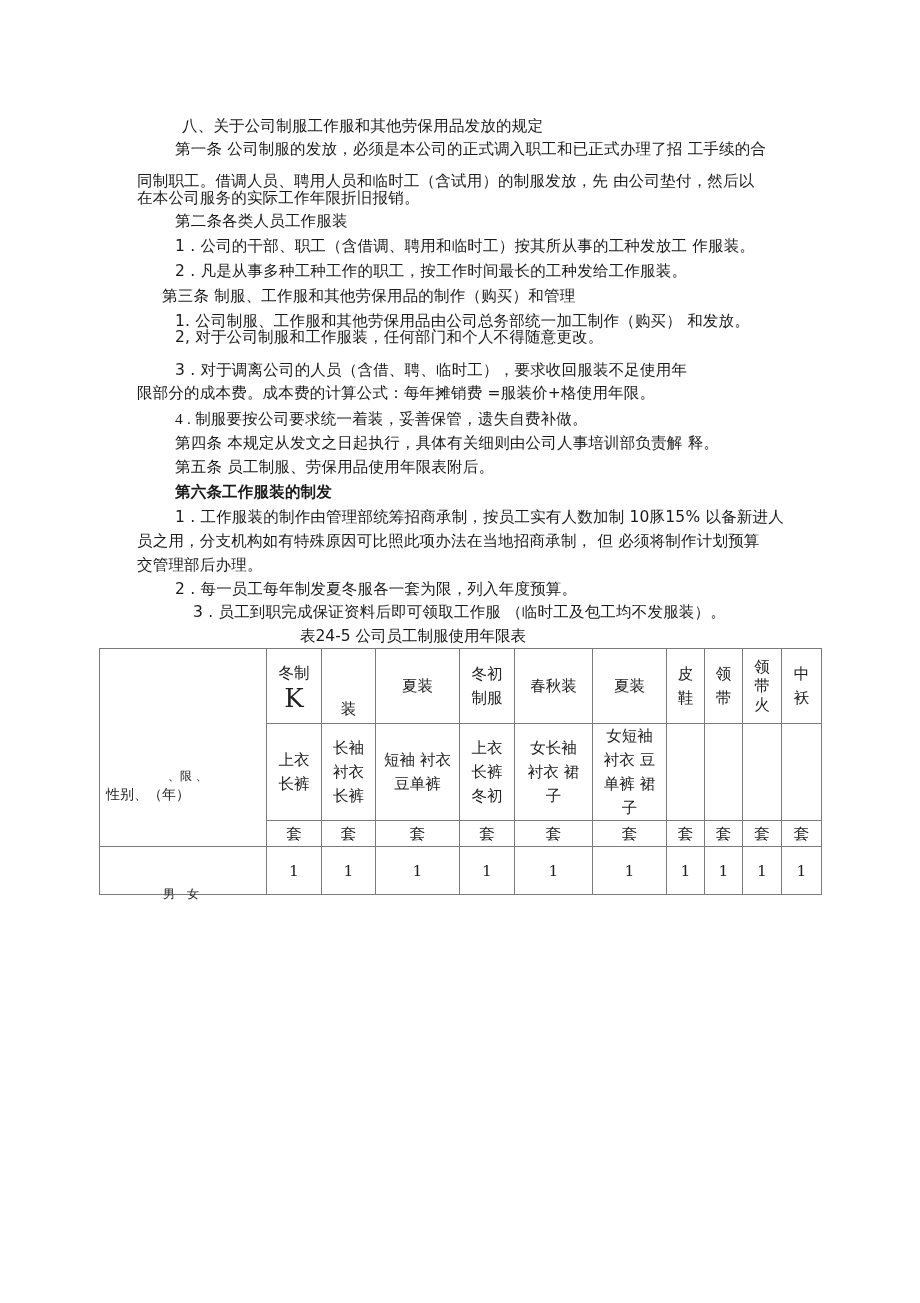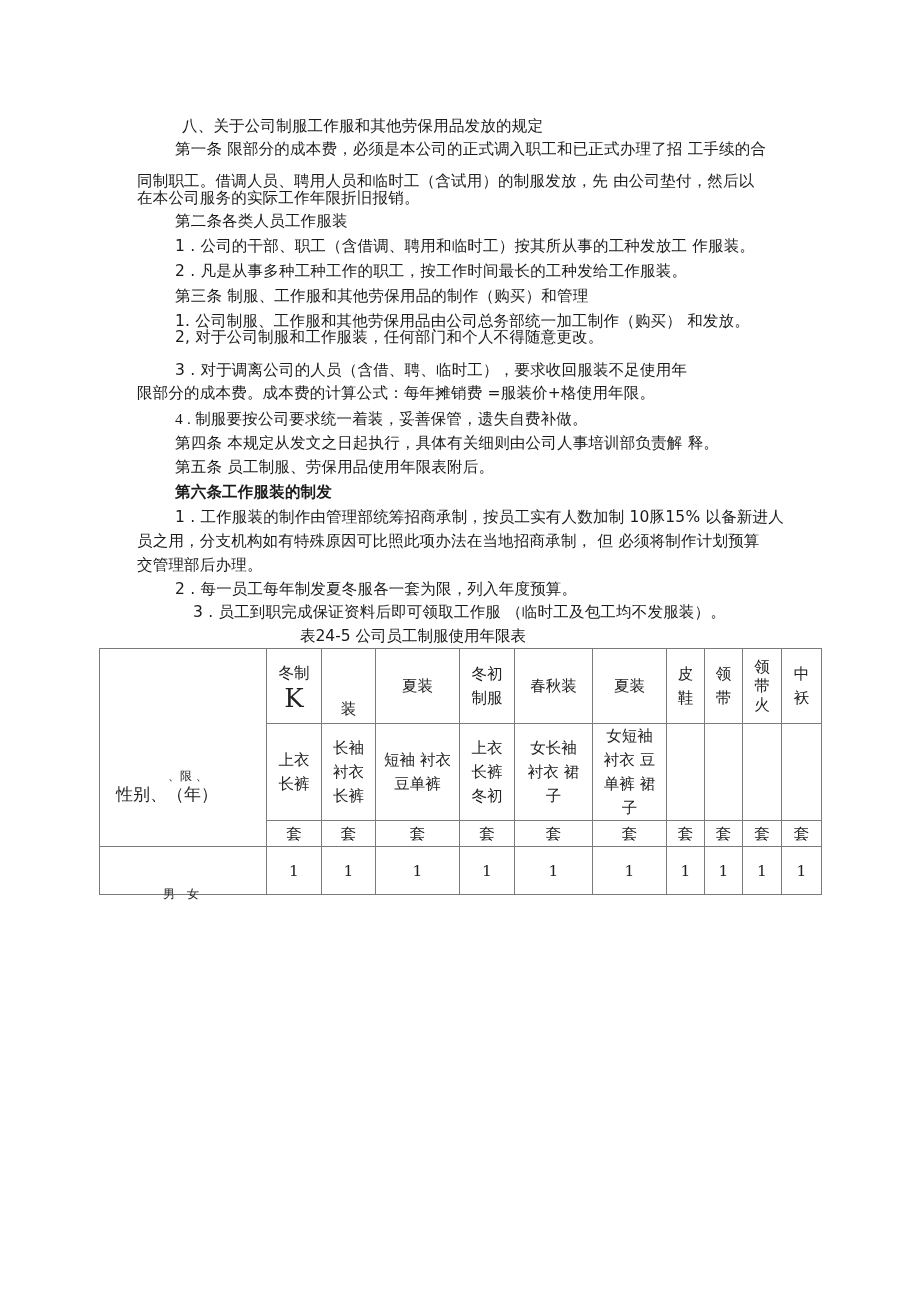--- a/index.html
+++ b/index.html
@@ -13,36 +13,36 @@
                   width: 722px; table-layout: fixed; }
   table.uniform td { border: 1px solid #7a7a7a; text-align: center; vertical-align: middle;
                      font-size: 15.5px; line-height: 24px; padding: 0 2px; color: #222;
                      font-family: "DejaVu Serif", "Liberation Serif", serif; }
   .r1 td { height: 72px; }
   .r2 td { height: 95px; }
   .r3 td { height: 25px; }
   .r4 td { height: 47px; }
   .corner { position: relative; }
   .corner .lim { position: absolute; left: 68px; top: 120px; font-size: 12px; line-height: 14px; }
-  .corner .sex { position: absolute; left: 16px; top: 138px; font-size: 17px; line-height: 14px; }
+  .corner .sex { position: absolute; left: 6px; top: 138px; font-size: 14px; line-height: 14px; }
   .big-k { font-size: 26px; line-height: 26px; }
   .gender { position: relative; top: 12px; font-size: 12px; letter-spacing: 4px; }
 </style>
 </head>
 <body>
 
 <div id="doc">
     <div class="line" style="left: 182px; top: 116px;">八、关于公司制服工作服和其他劳保用品发放的规定</div>
-    <div class="line" style="left: 175px; top: 139px;">第一条  限部分的成本费，必须是本公司的正式调入职工和已正式办理了招  工手续的合</div>
+    <div class="line" style="left: 175px; top: 139px;">第一条  公司制服的发放，必须是本公司的正式调入职工和已正式办理了招  工手续的合</div>
     <div class="line" style="left: 137px; top: 171px; text-align: right;">同制职工。借调人员、聘用人员和临时工（含试用）的制服发放，先  由公司垫付，然后以</div>
     <div class="line" style="left: 137px; top: 188px;">在本公司服务的实际工作年限折旧报销。</div>
     <div class="line" style="left: 175px; top: 211px;">第二条各类人员工作服装</div>
     <div class="line" style="left: 175px; top: 236px;">1 . 公司的干部、职工（含借调、聘用和临时工）按其所从事的工种发放工  作服装。</div>
     <div class="line" style="left: 175px; top: 261px;">2      . 凡是从事多种工种工作的职工，按工作时间最长的工种发给工作服装。</div>
-    <div class="line" style="left: 175px; top: 286px; text-align: center;">第三条  制服、工作服和其他劳保用品的制作（购买）和管理</div>
+    <div class="line" style="left: 162px; top: 286px; text-align: center;">第三条  制服、工作服和其他劳保用品的制作（购买）和管理</div>
     <div class="line" style="left: 175px; top: 311px;">1. 公司制服、工作服和其他劳保用品由公司总务部统一加工制作（购买）  和发放。</div>
     <div class="line" style="left: 175px; top: 327px;">2, 对于公司制服和工作服装，任何部门和个人不得随意更改。</div>
     <div class="line" style="left: 175px; top: 360px;">3 . 对于调离公司的人员（含借、聘、临时工），要求收回服装不足使用年</div>
     <div class="line" style="left: 137px; top: 383px;">限部分的成本费。成本费的计算公式：每年摊销费  =服装价+格使用年限。</div>
     <div class="line" style="left: 175px; top: 409px; font-family: Liberation Serif, serif;">4 . 制服要按公司要求统一着装，妥善保管，遗失自费补做。</div>
     <div class="line" style="left: 175px; top: 433px;">第四条  本规定从发文之日起执行，具体有关细则由公司人事培训部负责解  释。</div>
     <div class="line" style="left: 175px; top: 457px;">第五条  员工制服、劳保用品使用年限表附后。</div>
     <div class="line" style="left: 175px; top: 482px; font-weight: bold;">第六条工作服装的制发</div>
     <div class="line" style="left: 175px; top: 507px;">1 . 工作服装的制作由管理部统筹招商承制，按员工实有人数加制  10豚15%  以备新进人</div>
     <div class="line" style="left: 137px; top: 531px;">员之用，分支机构如有特殊原因可比照此项办法在当地招商承制，  但  必须将制作计划预算</div>

